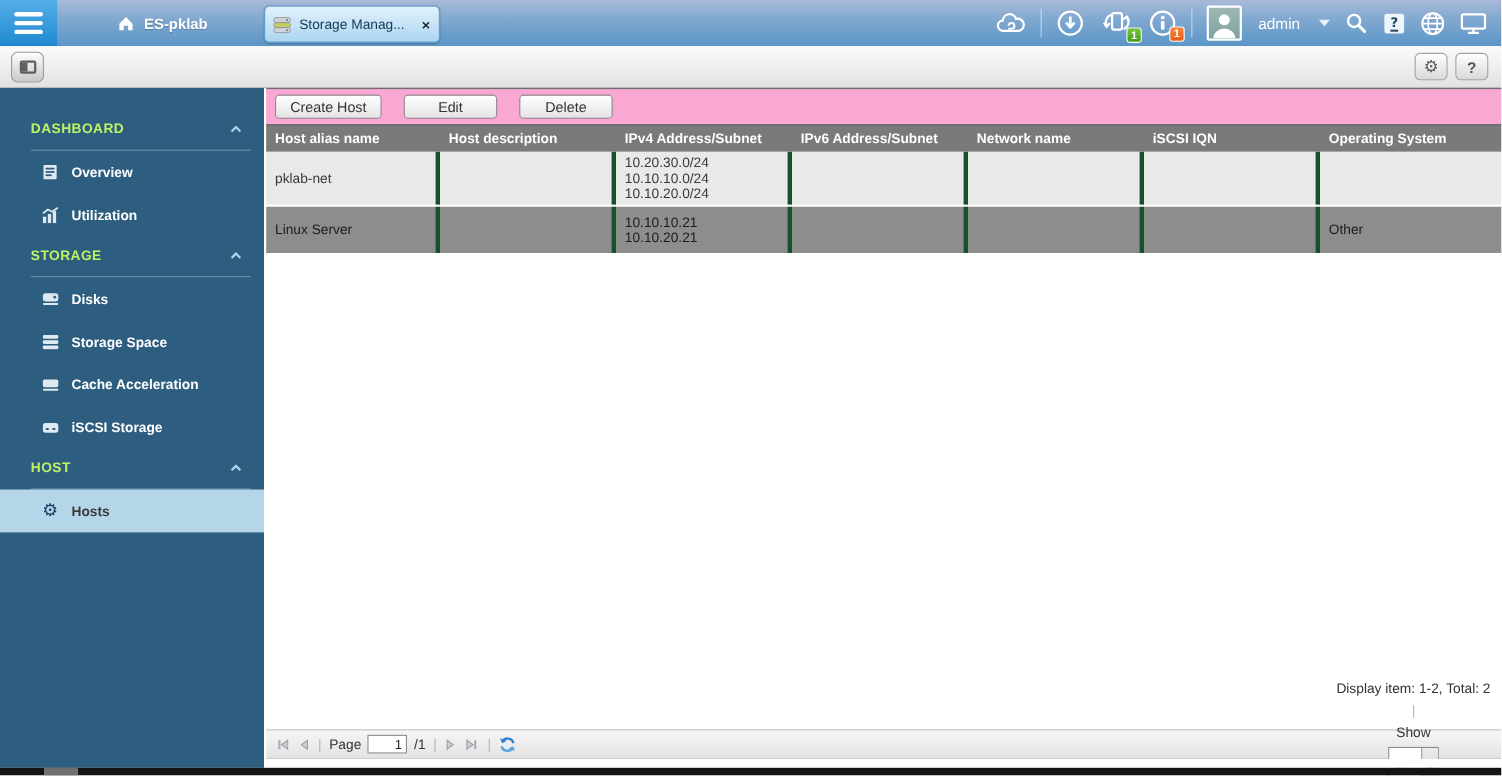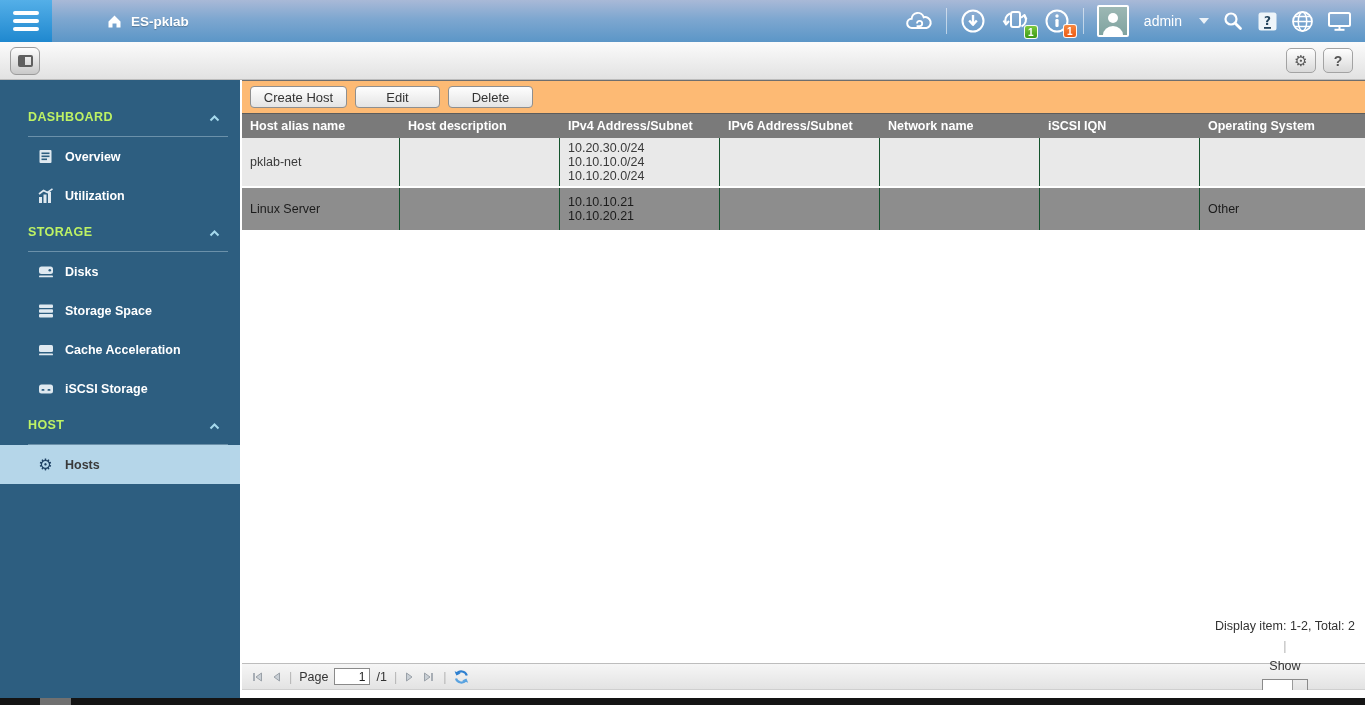--- a/index.html
+++ b/index.html
@@ -57,32 +57,32 @@
   .sect-divider { height:1px; background:#6b91aa; margin:8px 12px 0 28px; }
   .side-item { height:39px; display:flex; align-items:center; padding-left:37px; gap:11px;
     color:#fff; font-weight:bold; font-size:12.5px; cursor:pointer; }
   .side-item.selected { background:#b5d6e9; color:#3a3a3a; }
   .side-item .iwrap { width:17px; display:flex; justify-content:center; }
   .hosts-gear { font-size:16px; color:#1e4063; line-height:1; }
 
   
   .content { position:absolute; left:240px; top:80px; right:0; bottom:7px; background:#fff;
     border-left:2px solid #fff; display:flex; flex-direction:column; }
-  .ctoolbar { height:33px; background:#fdba74; border-top:1px solid #6e6e6e;
-    display:flex; align-items:center; padding-left:8px; gap:8px; flex:0 0 auto; }
+  .ctoolbar { height:33px; background:#f9a8d4; border-top:1px solid #6e6e6e;
+    display:flex; align-items:center; padding-left:8px; gap:20px; flex:0 0 auto; }
   .cbtn { height:22px; border:1px solid #8f8f8f; border-radius:4px;
     background:linear-gradient(180deg,#fefefe,#e4e4e4); font-size:13px; color:#333;
     display:flex; align-items:center; justify-content:center; cursor:pointer;
     font-family:"Liberation Sans","DejaVu Sans",sans-serif; }
   .cbtn.w1 { width:97px; } .cbtn.w2 { width:85px; }
   .tgrid { display:grid; grid-template-columns:158px 160px 160px 160px 160px 160px 1fr; }
   .thead { height:25px; background:#7a7a7a; border-top:1px solid #5c5c5c; align-items:center; flex:0 0 auto; }
   .thead .hcell { color:#fff; font-weight:bold; font-size:12.5px; padding-left:8px; white-space:nowrap; overflow:hidden; cursor:pointer; }
   .trow { border-bottom:2px solid #fff; flex:0 0 auto; cursor:pointer; }
-  .trow .cell { padding-left:8px; border-right:1px solid #14532d; display:flex; flex-direction:column;
+  .trow .cell { padding-left:8px; border-right:4px solid #14532d; display:flex; flex-direction:column;
     justify-content:center; font-size:12.5px; line-height:14px; overflow:hidden; }
   .trow .cell:last-child { border-right:none; }
   .row-normal { background:#e9e9e9; height:50px; color:#3a3a3a; }
   .row-selected { background:#8d8d8d; height:44px; color:#1c1c1c; }
   .tfiller { flex:1 1 auto; background:#fff; }
 
   
   .pagbar { height:27px; flex:0 0 auto; border-top:1px solid #bdbdbd; border-bottom:1px solid #cfcfcf;
     background:linear-gradient(180deg,#f6f6f6,#e3e3e3);
     display:flex; align-items:center; padding:0 10px 0 8px; font-size:12.5px; color:#333; gap:6px; }
@@ -110,20 +110,33 @@
     <span style="display:contents"><i></i><i></i><i></i></span>
   </div>
   <div class="home-group">
     <span style="display:flex">
       <svg width="17" height="16" viewBox="0 0 17 16">
           <path d="M2.5 8.5 L8.5 2.5 L14.5 8.5 V14.5 H10.5 V10.5 H6.5 V14.5 H2.5 Z" fill="#fff"></path>
         </svg>
     </span>
     <span class="home-label">ES-pklab</span>
   </div>
+  <div class="app-tab">
+    <span style="display:flex">
+      <svg width="19" height="19" viewBox="0 0 19 19">
+        <rect x="2" y="3" width="15" height="4.4" rx="2" fill="#cfd5db" stroke="#8f969d" stroke-width="0.8"></rect>
+        <rect x="2" y="7.6" width="15" height="4.4" rx="2" fill="#c6cc58" stroke="#8f969d" stroke-width="0.8"></rect>
+        <rect x="2" y="12.2" width="15" height="4.4" rx="2" fill="#cfd5db" stroke="#8f969d" stroke-width="0.8"></rect>
+        <circle cx="14" cy="5.2" r="0.9" fill="#6a7077"></circle>
+          <circle cx="14" cy="14.4" r="0.9" fill="#6a7077"></circle>
+      </svg>
+    </span>
+    <span class="tab-label">Storage Manag...</span>
+    <span class="tab-close">×</span>
+  </div>
   <div class="top-right">
     <span class="ticon">
       <svg width="28" height="20" viewBox="0 0 28 20">
           <path d="M7 17 a4.6 4.6 0 0 1-.4-9.2 A6.2 6.2 0 0 1 18.7 6.2 A5 5 0 0 1 21.5 17 H7 Z" fill="none" stroke="#fff" stroke-width="2"></path>
           <path d="M12 12.5 a2.6 2.6 0 1 1 2.6 2.6 h-3" fill="none" stroke="#fff" stroke-width="1.8"></path>
         </svg>
     </span>
     <span class="tdiv"></span>
     <span class="ticon">
       <svg width="26" height="26" viewBox="0 0 26 26">

